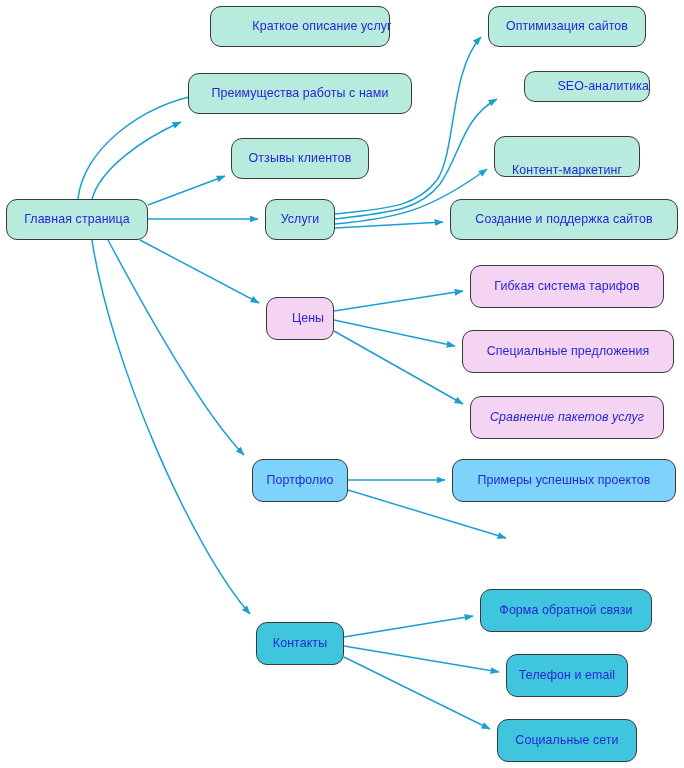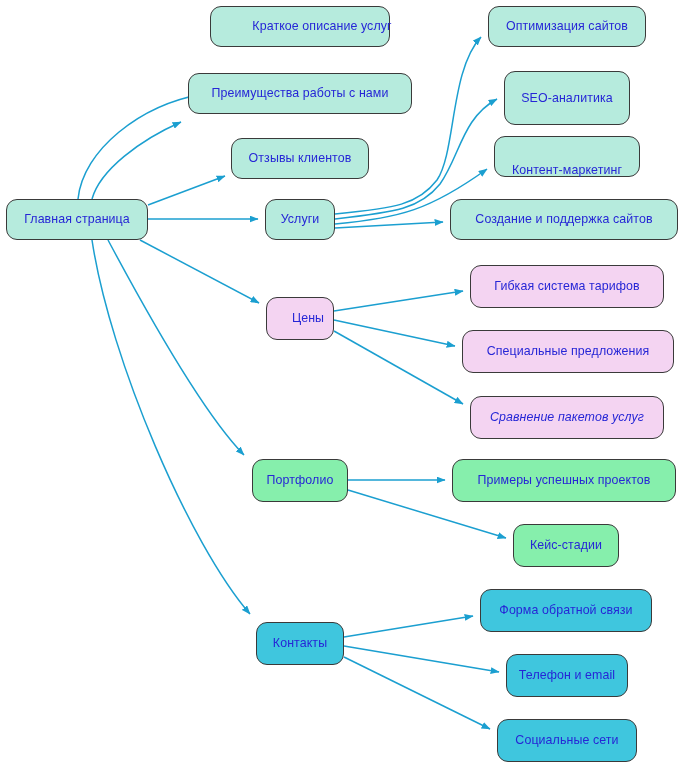--- a/index.html
+++ b/index.html
@@ -48,21 +48,21 @@
     text-align: center;
     cursor: pointer;
     letter-spacing: 0.1px;
   }
   .node .node-label {
     display: block;
     pointer-events: none;
   }
   .fill-mint   { background: #b6ebdd; }
   .fill-pink   { background: #f4d4f2; }
-  .fill-lblue  { background: #86efac; }
+  .fill-lblue  { background: #7dd3fc; }
   .fill-cyan   { background: #3fc6de; }
 </style>
 </head>
 <body>
 
 <div id="diagram-root">
 
   <svg id="edge-layer" viewBox="0 0 684 768" width="684" height="768" xmlns="http://www.w3.org/2000/svg">
     <defs>
       <marker id="arrowhead" markerWidth="9" markerHeight="7" refX="8.4" refY="3.5" orient="auto" markerUnits="userSpaceOnUse">
@@ -116,21 +116,21 @@
       </div>
       <div class="node fill-mint" style="left: 231px; top: 138px; width: 138px; height: 41px; justify-content: center;">
         <span class="node-label">Отзывы клиентов</span>
       </div>
       <div class="node fill-mint" style="left: 265px; top: 199px; width: 70px; height: 41px;">
         <span class="node-label">Услуги</span>
       </div>
       <div class="node fill-mint" style="left: 488px; top: 6px; width: 158px; height: 41px;">
         <span class="node-label">Оптимизация сайтов</span>
       </div>
-      <div class="node fill-mint" style="left: 504px; top: 71px; width: 126px; height: 54px;">
+      <div class="node fill-mint" style="left: 524px; top: 71px; width: 126px; height: 31px; justify-content: flex-end;">
         <span class="node-label">SEO-аналитика</span>
       </div>
       <div class="node fill-mint" style="left: 494px; top: 136px; width: 146px; height: 41px; align-items: flex-end;">
         <span class="node-label">Контент-маркетинг</span>
       </div>
       <div class="node fill-mint" style="left: 450px; top: 199px; width: 228px; height: 41px;">
         <span class="node-label">Создание и поддержка сайтов</span>
       </div>
       <div class="node fill-pink" style="left: 266px; top: 297px; width: 68px; height: 43px; padding-left: 16px;">
         <span class="node-label">Цены</span>
@@ -143,23 +143,20 @@
       </div>
       <div class="node fill-pink" style="left: 470px; top: 396px; width: 194px; height: 43px; font-style: italic;">
         <span class="node-label">Сравнение пакетов услуг</span>
       </div>
       <div class="node fill-lblue" style="left: 252px; top: 459px; width: 96px; height: 43px;">
         <span class="node-label">Портфолио</span>
       </div>
       <div class="node fill-lblue" style="left: 452px; top: 459px; width: 224px; height: 43px;">
         <span class="node-label">Примеры успешных проектов</span>
       </div>
-      <div class="node fill-lblue" style="left: 513px; top: 524px; width: 106px; height: 43px;">
-        <span class="node-label">Кейс-стадии</span>
-      </div>
       <div class="node fill-cyan" style="left: 256px; top: 622px; width: 88px; height: 43px;">
         <span class="node-label">Контакты</span>
       </div>
       <div class="node fill-cyan" style="left: 506px; top: 654px; width: 122px; height: 43px;">
         <span class="node-label">Телефон и email</span>
       </div>
       <div class="node fill-cyan" style="left: 480px; top: 589px; width: 172px; height: 43px;">
         <span class="node-label">Форма обратной связи</span>
       </div>
       <div class="node fill-cyan" style="left: 497px; top: 719px; width: 140px; height: 43px;">

